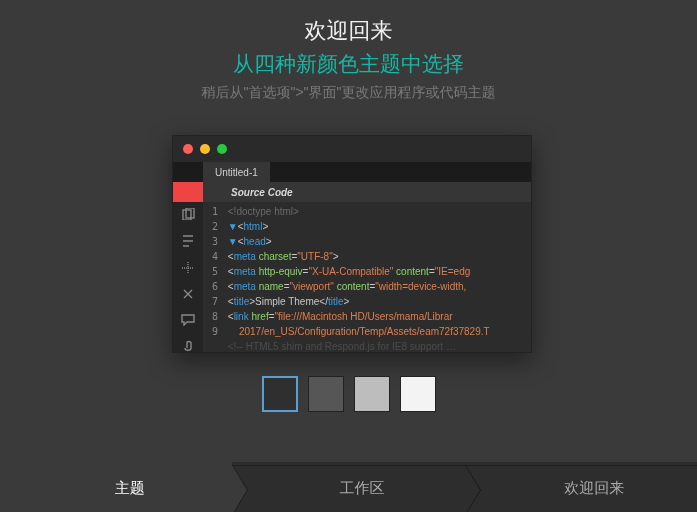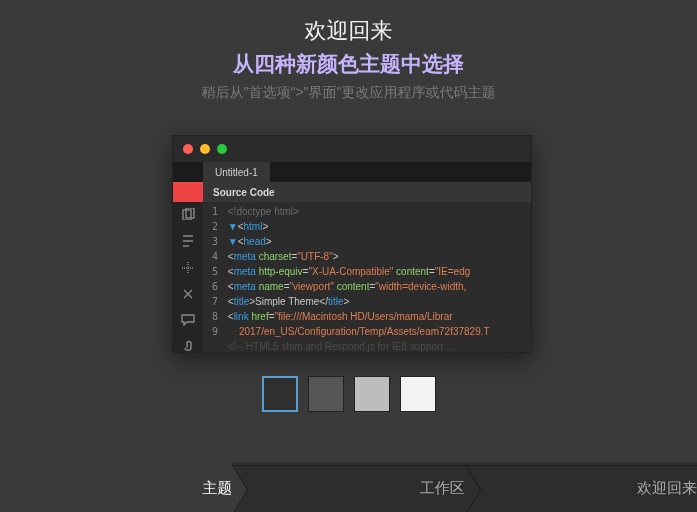--- a/index.html
+++ b/index.html
@@ -15,22 +15,22 @@
     padding-top: 16px;
   }
   .title {
     font-size: 22px;
     font-weight: 400;
     color: #f0f0f0;
     margin-bottom: 4px;
   }
   .subtitle {
     font-size: 21px;
-    font-weight: 700;
-    color: #c4b5fd;
+    font-weight: 400;
+    color: #14b8a6;
     margin-bottom: 6px;
   }
   .hint {
     font-size: 14px;
     color: #7a7a7a;
   }
   .editor-preview {
     position: absolute;
     top: 135px;
     left: 172px;
@@ -70,22 +70,23 @@
   }
   .sub-bar {
     height: 20px;
     background: #363636;
     display: flex;
     align-items: center;
     margin-left: 30px;
     font-size: 10px;
   }
   .sub-item {
-    padding: 0 10px;
+    padding: 0 28px;
     color: #d8d8d8;
+    font-style: italic;
   }
   .sub-item.bold { font-weight: 600; }
   .code-area {
     display: flex;
     height: calc(100% - 66px);
   }
   .side-icons {
     width: 30px;
     background: #242424;
     display: flex;
@@ -144,21 +145,21 @@
     position: absolute;
     bottom: 0; left: 0;
     width: 697px;
     height: 50px;
     display: flex;
   }
   .btab {
     flex: 1;
     display: flex;
     align-items: center;
-    justify-content: flex-end;
+    justify-content: center;
     font-size: 15px;
     color: #aaa;
     background: #2d2d2d;
     border-top: 3px solid transparent;
     cursor: pointer;
     position: relative;
     padding-left: 27px;
   }
   .btab.active {
     color: #fff;

